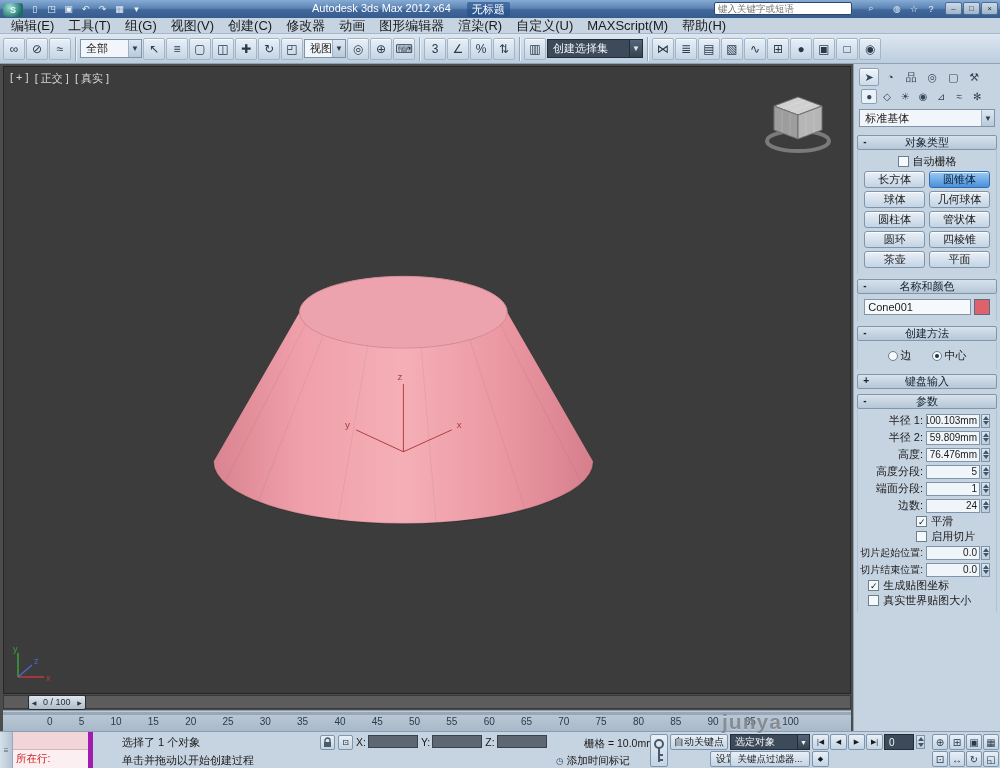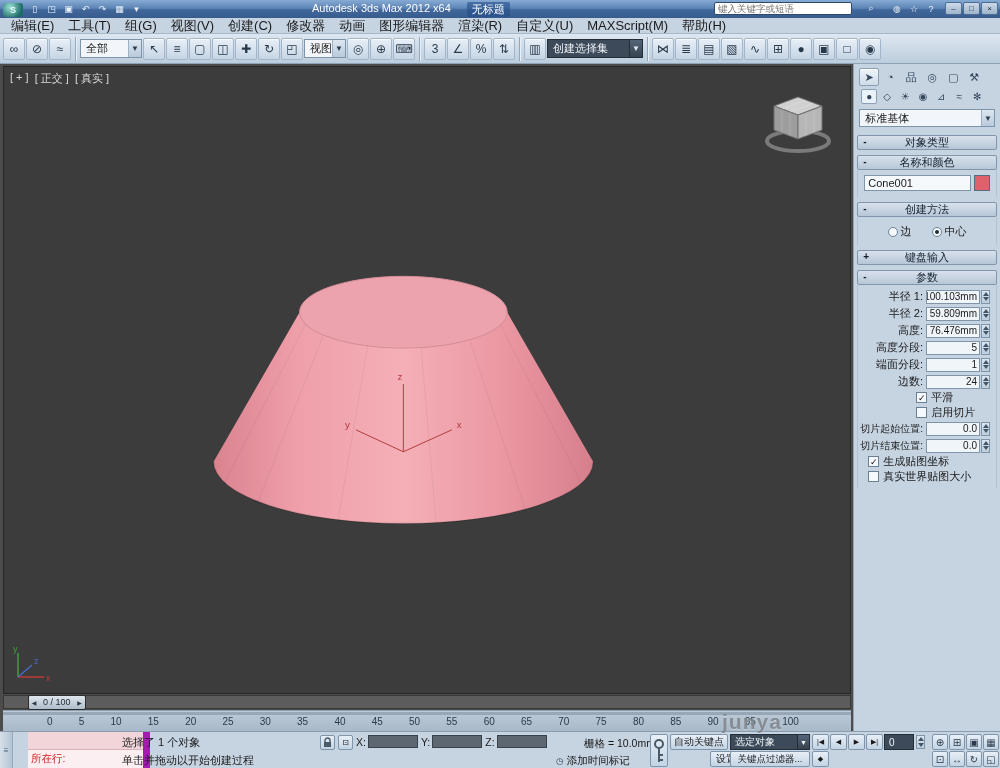--- a/index.html
+++ b/index.html
@@ -101,21 +101,21 @@
 .spin i.dn{border-top:4px solid #42566a}
 .check-row{display:flex;align-items:center;gap:4px;height:15px;padding-left:8px;font-size:11px}
 .check-row.indent{padding-left:56px}
 .cb{width:11px;height:11px;border:1px solid #6b7f93;background:#f5f9fc;display:inline-flex;align-items:center;justify-content:center;font-size:9px;color:#111;flex:0 0 auto}
 .cb.checked::after{content:"✓"}
 
 
 .statusbar{position:absolute;left:0;right:0;bottom:0;height:37px;background:#c6d3e1;border-top:1px solid #8b9dae;z-index:20}
 .sb-strip{position:absolute;left:0;top:0;width:13px;height:37px;background:linear-gradient(90deg,#d4dfe9,#b4c4d4);
   border-right:1px solid #97aabd;display:flex;align-items:center;justify-content:center;font-size:8px;color:#49617a}
-.listener{position:absolute;left:28px;top:0;width:122px;height:37px;border-right:7px solid #a21caf}
+.listener{position:absolute;left:13px;top:0;width:80px;height:37px;border-right:5px solid #a21caf}
 .listener .l1{height:18px;background:#f1d5d9;border-bottom:1px solid #d9b3b8}
 .listener .l2{height:18px;background:#fceff1;color:#cc2222;font-size:10.5px;display:flex;align-items:center;padding-left:3px}
 .sel-status{position:absolute;left:122px;top:3px;font-size:11px;white-space:nowrap}
 .prompt{position:absolute;left:122px;top:21px;font-size:11px;white-space:nowrap}
 .sb-btn{position:absolute;display:flex;align-items:center;justify-content:center;
   background:linear-gradient(#e8eff7,#c3d4e4);border:1px solid #7e95ab;border-radius:2px;font-size:10px;white-space:nowrap}
 .coords{position:absolute;left:356px;top:3px;display:flex;align-items:center;gap:3px;font-size:10.5px}
 .coord-field{width:50px;height:13px;background:#5d6772;border:1px solid #39424c}
 .grid-label{position:absolute;left:584px;top:5px;font-size:10.5px;white-space:nowrap}
 .addtag{position:absolute;left:556px;top:22px;display:flex;align-items:center;gap:3px;font-size:10.5px;white-space:nowrap}
@@ -372,20 +372,38 @@
       <div class="tdrop cp-drop">
         <span class="lbl">标准基体</span>
         <span class="arrow">▼</span>
       </div>
 
       <div class="rollout">
         <div class="ro-header">
           <span class="ro-ind">-</span>
           <span>对象类型</span>
         </div>
+        <div class="ro-body">
+          <div class="autogrid">
+            <span class="cb"></span>
+            <span>自动栅格</span>
+          </div>
+          <div class="obj-grid">
+            <span class="obj-btn">长方体</span>
+              <span class="obj-btn active">圆锥体</span>
+              <span class="obj-btn">球体</span>
+              <span class="obj-btn">几何球体</span>
+              <span class="obj-btn">圆柱体</span>
+              <span class="obj-btn">管状体</span>
+              <span class="obj-btn">圆环</span>
+              <span class="obj-btn">四棱锥</span>
+              <span class="obj-btn">茶壶</span>
+              <span class="obj-btn">平面</span>
+          </div>
+        </div>
       </div>
 
       <div class="rollout">
         <div class="ro-header">
           <span class="ro-ind">-</span>
           <span>名称和颜色</span>
         </div>
         <div class="ro-body">
           <div class="name-row">
             <span class="name-input">Cone001</span>

